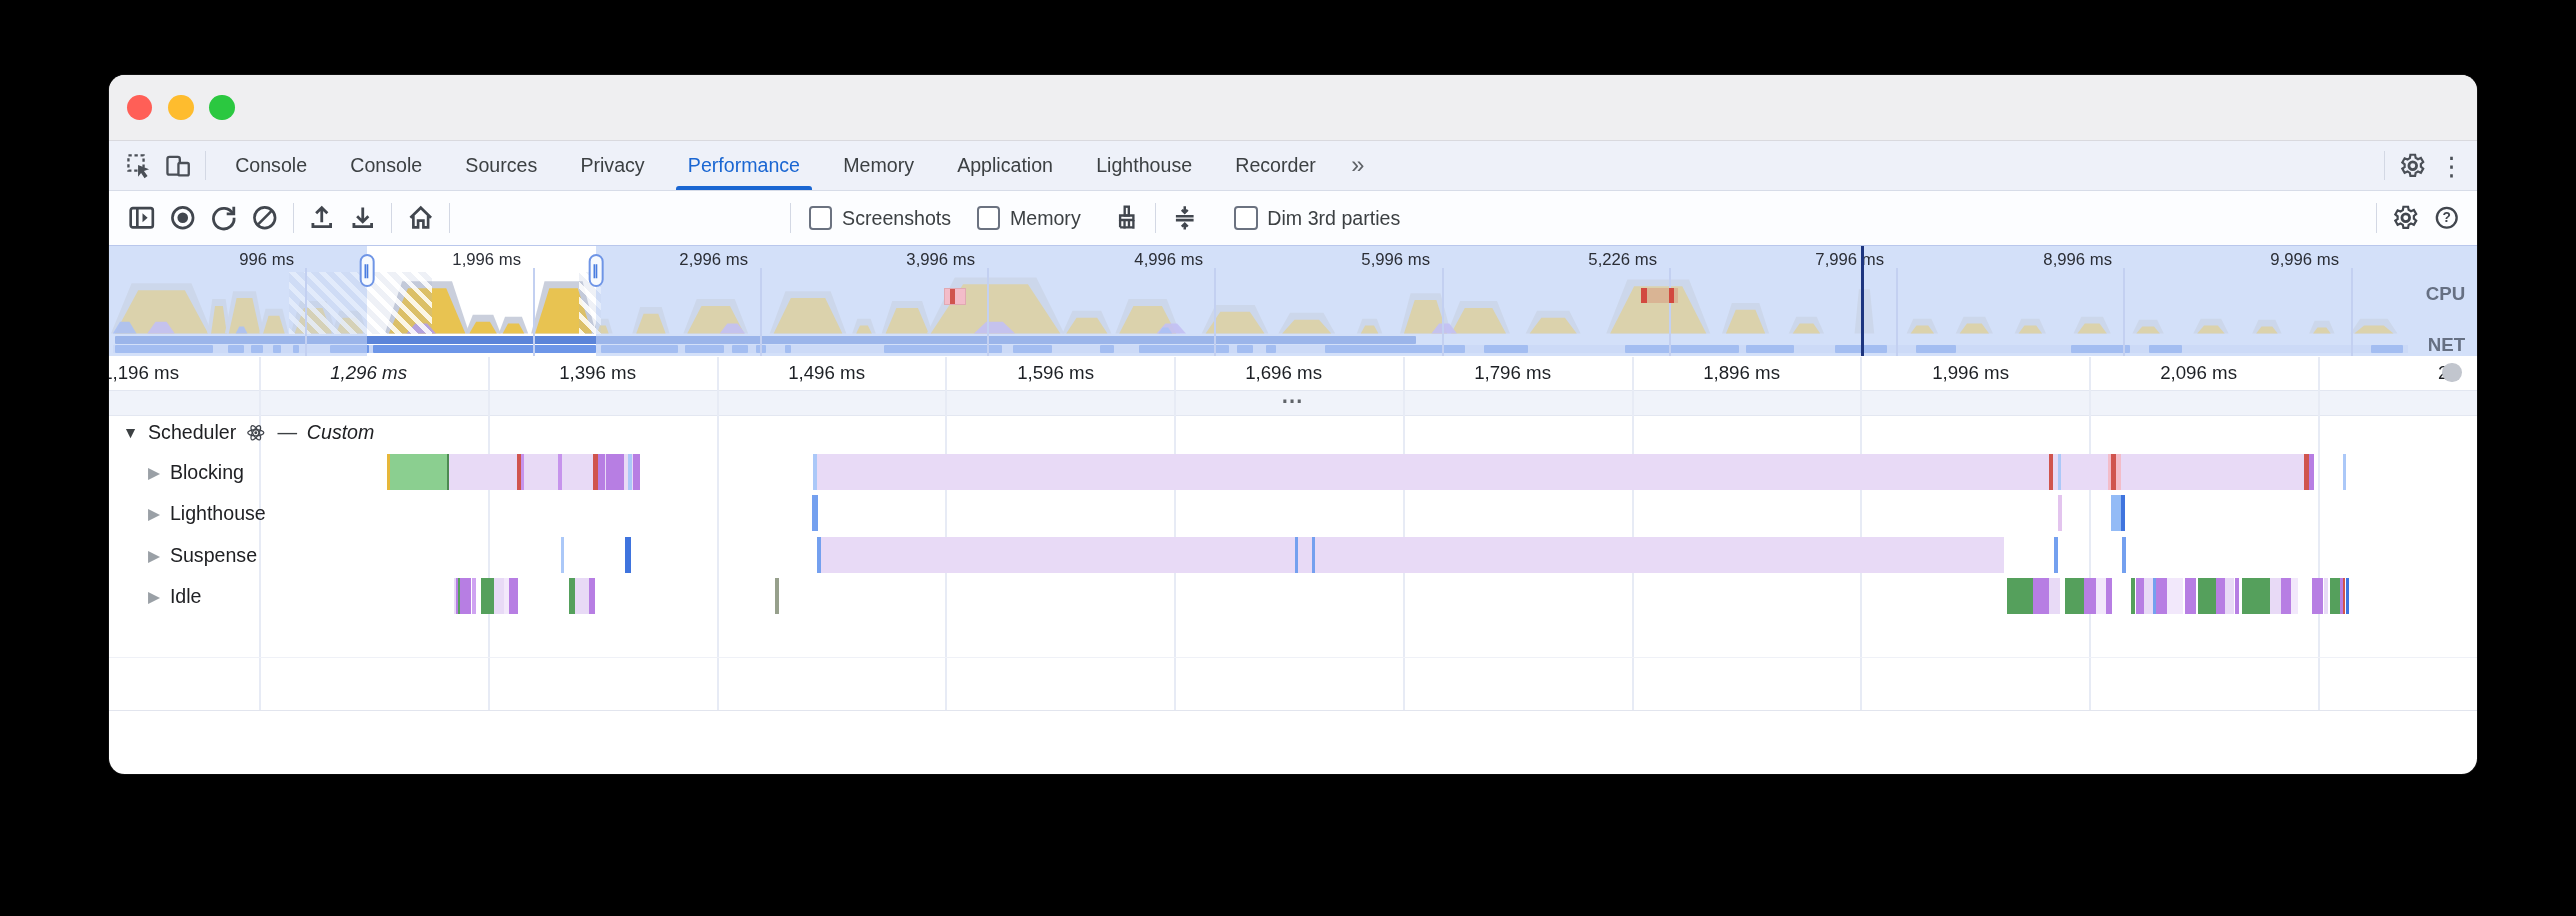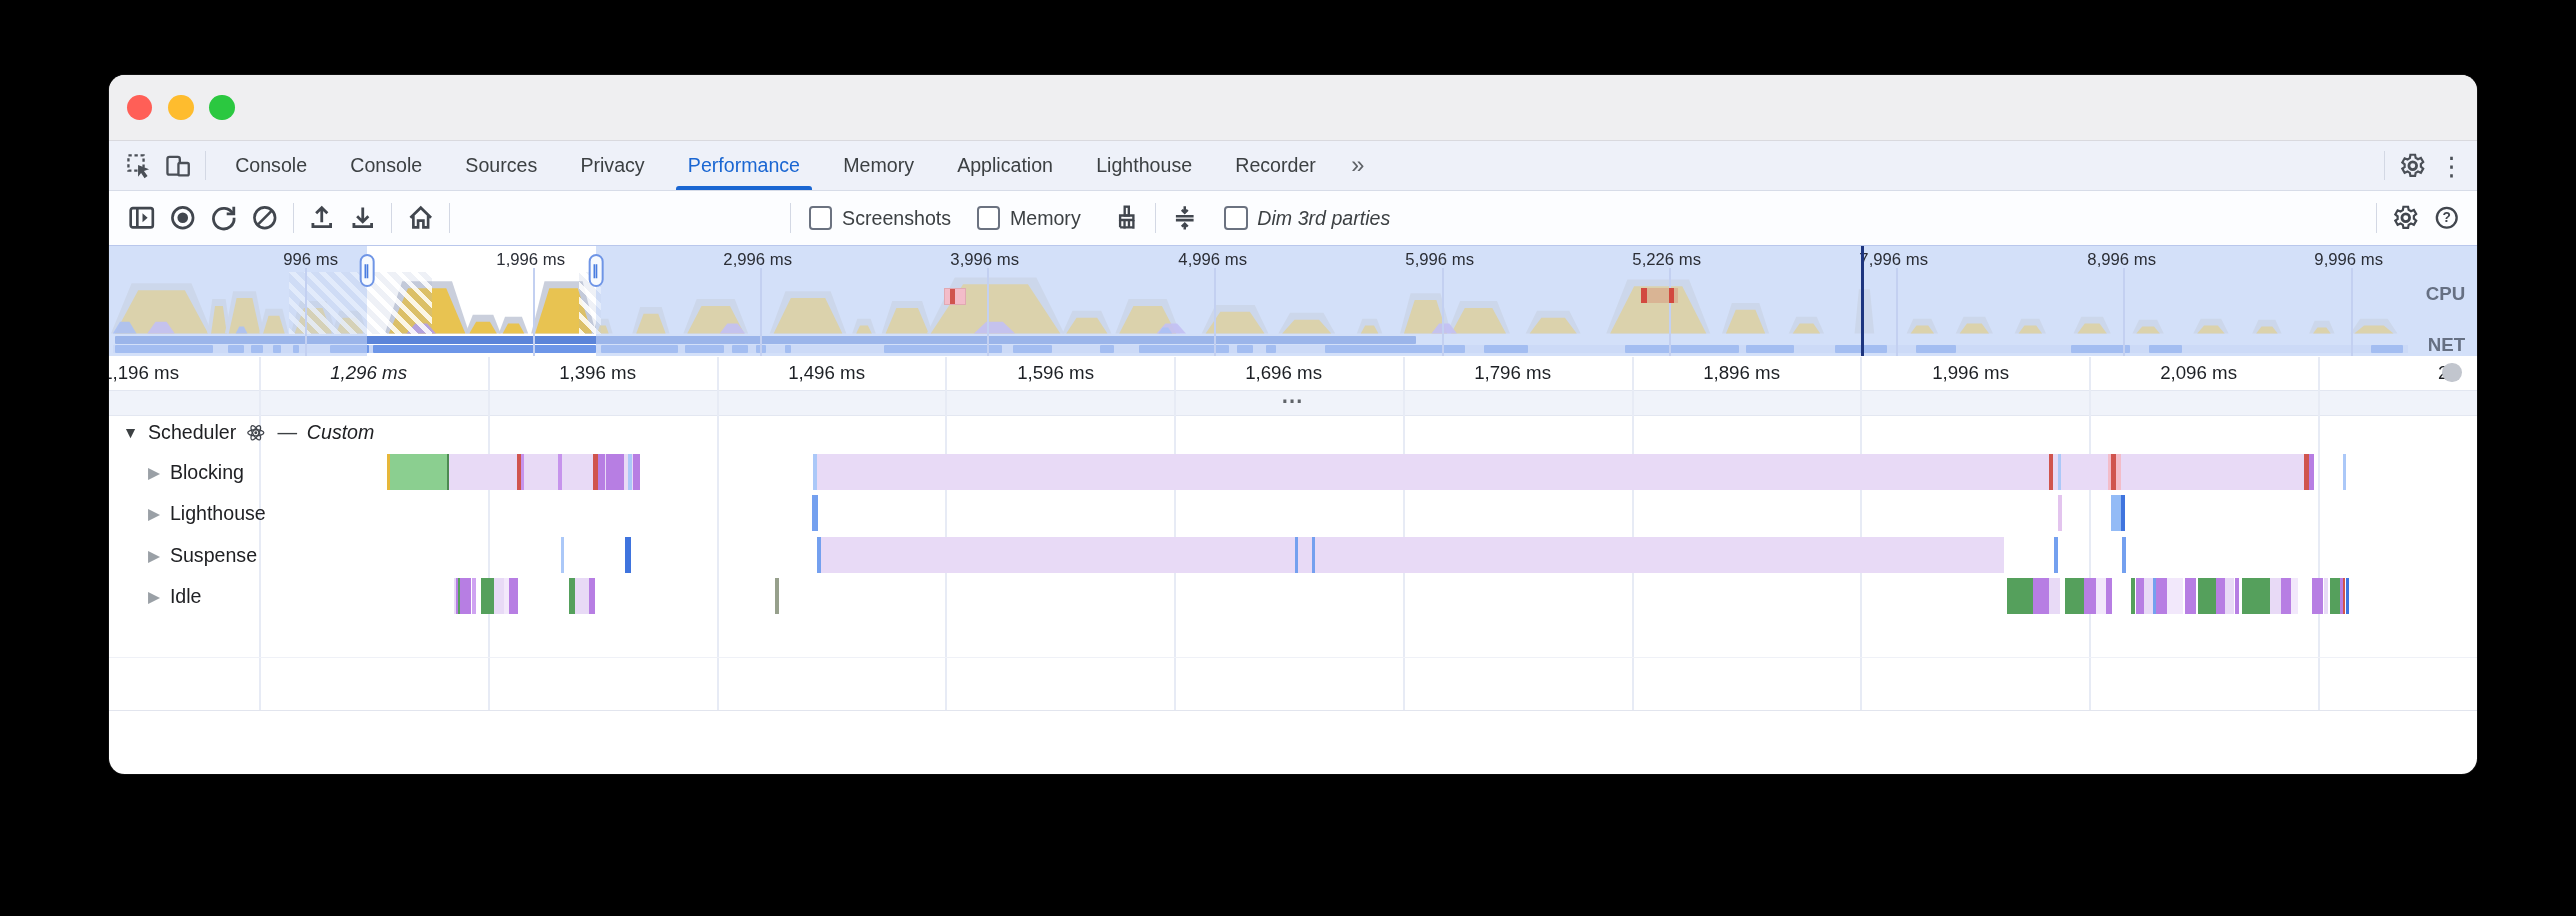--- a/index.html
+++ b/index.html
@@ -26,21 +26,21 @@
     border-bottom:1px solid #e4e7f0;display:flex;align-items:center;}
   .tbico{width:41px;height:41px;display:flex;align-items:center;justify-content:center;color:#41464e;flex:0 0 auto;border-radius:5.9px;}
   .cb{width:19.6px;height:19.6px;border:2px solid #6b7280;border-radius:3.9px;background:#fff;flex:0 0 auto;margin-right:9.8px;}
   .cblabel{font-size:19.6px;color:#3c4043;margin-right:25.5px;white-space:nowrap;}
   .cbwrap{display:flex;align-items:center;}
   
   .minimap{position:absolute;left:0;top:170px;width:100%;height:111px;background:#d8e3fa;
     border-top:1px solid #b9c7ec;border-bottom:1px solid #a9bbea;overflow:hidden;}
   .mm-sel{position:absolute;top:0;bottom:0;background:#fff;}
   .mm-grid{position:absolute;top:21.6px;bottom:0;width:2px;background:#c3d0f1;}
-  .mm-label{position:absolute;top:3.9px;font-size:16.7px;color:#2b2e36;transform:translateX(-100%);white-space:nowrap;margin-left:44px;}
+  .mm-label{position:absolute;top:3.9px;font-size:16.7px;color:#2b2e36;transform:translateX(-100%);white-space:nowrap;}
   .mm-dim{position:absolute;top:0;bottom:0;background:rgba(208,222,248,.55);}
   .hatch{position:absolute;top:25.5px;height:62px;
     background:repeating-linear-gradient(45deg,rgba(255,255,255,.85) 0 4.9px,rgba(163,177,208,.18) 4.9px 10.8px);}
   .handle{position:absolute;top:7.9px;width:14.7px;height:33px;background:#f7fafe;border:2px solid #6f95e6;border-radius:7.9px;
     transform:translateX(-50%);display:flex;align-items:center;justify-content:center;box-sizing:border-box;}
   .handle span{color:#4a7de0;font-size:13.7px;font-weight:bold;letter-spacing:1px;line-height:1;}
   .playhead{position:absolute;top:0;bottom:0;width:2.9px;background:#1d357f;}
   .netband{position:absolute;height:7.9px;top:90px;background:#5b84d9;border-radius:1px;}
   .netseg{position:absolute;height:7.9px;top:99px;background:#6d96e8;border-radius:1px;}
   .nettrack{position:absolute;height:7.9px;top:99px;left:3.9px;right:69px;background:#c7d6f6;}
@@ -183,21 +183,21 @@
     </div>
     <div class="vsep"></div>
     <div class="tbico">
       <svg class="icon" width="29.5" height="29.5" viewBox="0 0 20 20">
           <line x1="4" y1="9" x2="16" y2="9" stroke="#41464e" stroke-width="1.8"></line>
           <line x1="4" y1="11.6" x2="16" y2="11.6" stroke="#41464e" stroke-width="1.8"></line>
           <path d="M10 2.2 V6.4 M8 4.6 L10 6.6 L12 4.6" fill="none" stroke="#41464e" stroke-width="1.7"></path>
           <path d="M10 18 V14.2 M8 16 L10 14 L12 16" fill="none" stroke="#41464e" stroke-width="1.7"></path>
         </svg>
     </div>
-    <div class="cbwrap" style="margin-left:19px;font-style:italic;">
+    <div class="cbwrap" style="margin-left:29px;">
       <span class="cb"></span>
       <span class="cblabel">Dim 3rd parties</span>
     </div>
     <div class="grow"></div>
     <div class="vsep"></div>
     <div class="tbico">
       <svg class="icon" width="27.5" height="27.5" viewBox="0 0 20 20">
           <path d="M10 6.2a3.8 3.8 0 1 0 0 7.6 a3.8 3.8 0 0 0 0-7.6zm0 2a1.8 1.8 0 1 1 0 3.6 1.8 1.8 0 0 1 0-3.6z" fill="#41464e"></path>
           <path d="M8.3 2h3.4l.4 2.2 1.7 1 2.1-.9 1.7 3-1.7 1.4v2l1.7 1.4-1.7 3-2.1-.9-1.7 1-.4 2.2H8.3l-.4-2.2-1.7-1-2.1.9-1.7-3L4.1 11V9L2.4 7.6l1.7-3 2.1.9 1.7-1z" fill="none" stroke="#41464e" stroke-width="1.6"></path>
         </svg>

